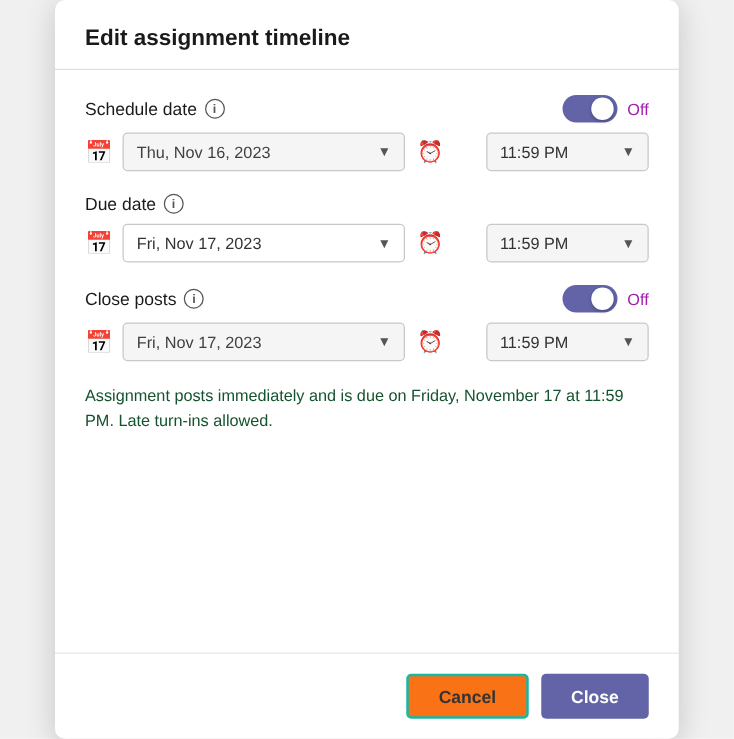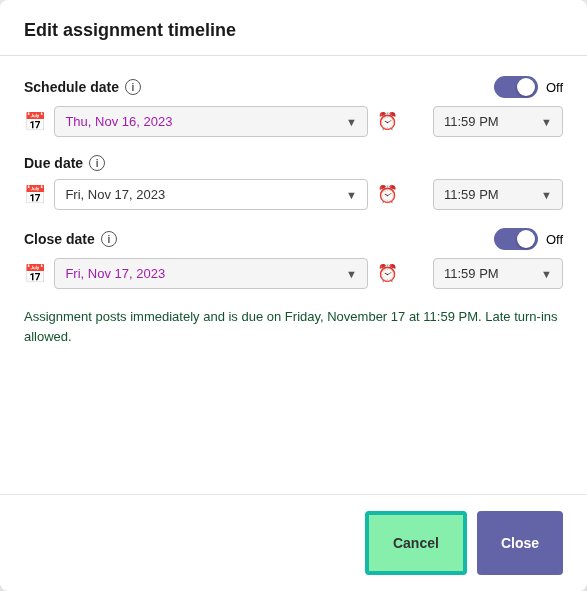--- a/index.html
+++ b/index.html
@@ -12,21 +12,21 @@
     body {
       background: #f0f0f0;
       display: flex;
       justify-content: center;
       align-items: center;
       min-height: 100vh;
     }
 
     .dialog {
       background: #ffffff;
-      width: 587px;
+      width: 499px;
       min-height: 591px;
       border-radius: 8px;
       box-shadow: 0 4px 24px rgba(0,0,0,0.18);
       display: flex;
       flex-direction: column;
       padding: 0;
       position: relative;
     }
 
     .dialog-header {
@@ -57,21 +57,21 @@
     }
 
     .field-label-row {
       display: flex;
       align-items: center;
       gap: 6px;
     }
 
     .field-label {
       font-size: 14px;
-      font-weight: 700;
+      font-weight: 400;
       color: #1a1a1a;
     }
 
     .info-icon {
       width: 16px;
       height: 16px;
       border: 1.5px solid #555;
       border-radius: 50%;
       display: inline-flex;
       align-items: center;
@@ -104,21 +104,21 @@
       background: #ffffff;
       border-radius: 50%;
       position: absolute;
       top: 2px;
       right: 3px;
       box-shadow: 0 1px 3px rgba(0,0,0,0.3);
     }
 
     .toggle-off-label {
       font-size: 13px;
-      color: #000000;
+      color: #a21caf;
     }
 
     .field-inputs {
       display: flex;
       align-items: center;
       gap: 10px;
     }
 
     .date-input-wrapper {
       display: flex;
@@ -150,21 +150,21 @@
       background: #f5f5f5;
       color: #999;
     }
 
     .date-select-text {
       font-size: 13px;
       color: #333;
     }
 
     .date-select.disabled .date-select-text {
-      color: #a21caf;
+      color: #404040;
     }
 
     .chevron-icon {
       font-size: 11px;
       color: #555;
     }
 
     .time-input-wrapper {
       display: flex;
       align-items: center;
@@ -204,24 +204,24 @@
 
     .dialog-footer {
       padding: 16px 24px;
       display: flex;
       justify-content: flex-end;
       gap: 10px;
       border-top: 1px solid #e8e8e8;
     }
 
     .btn-cancel {
-      padding: 20px 24px;
-      border: 4px solid #14b8a6;
+      padding: 8px 24px;
+      border: 2px solid #14b8a6;
       border-radius: 4px;
-      background: #86efac;
+      background: #f97316;
       font-size: 14px;
       font-weight: 600;
       color: #333;
       cursor: pointer;
     }
 
     .btn-done {
       padding: 8px 24px;
       border: none;
       border-radius: 4px;
@@ -295,21 +295,21 @@
             <span class="time-select-text">11:59 PM</span>
             <span class="chevron-icon">▼</span>
           </div>
         </div>
       </div>
     </div>
 
     <div class="field-section">
       <div class="field-header">
         <div class="field-label-row">
-          <span class="field-label">Close date</span>
+          <span class="field-label">Close posts</span>
           <span class="info-icon">i</span>
         </div>
         <div class="toggle-container">
           <div class="toggle">
             <div class="toggle-knob"></div>
           </div>
           <span class="toggle-off-label">Off</span>
         </div>
       </div>
       <div class="field-inputs">

